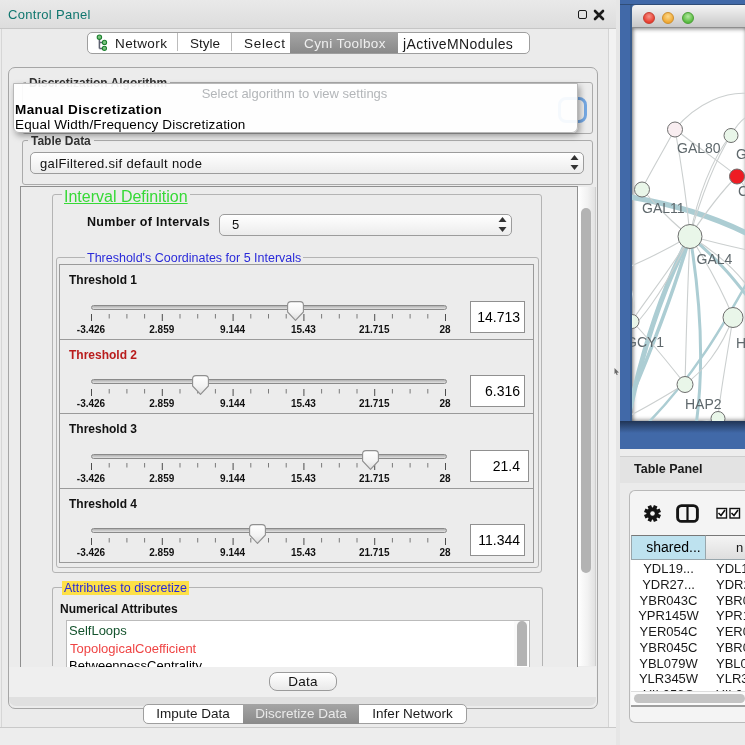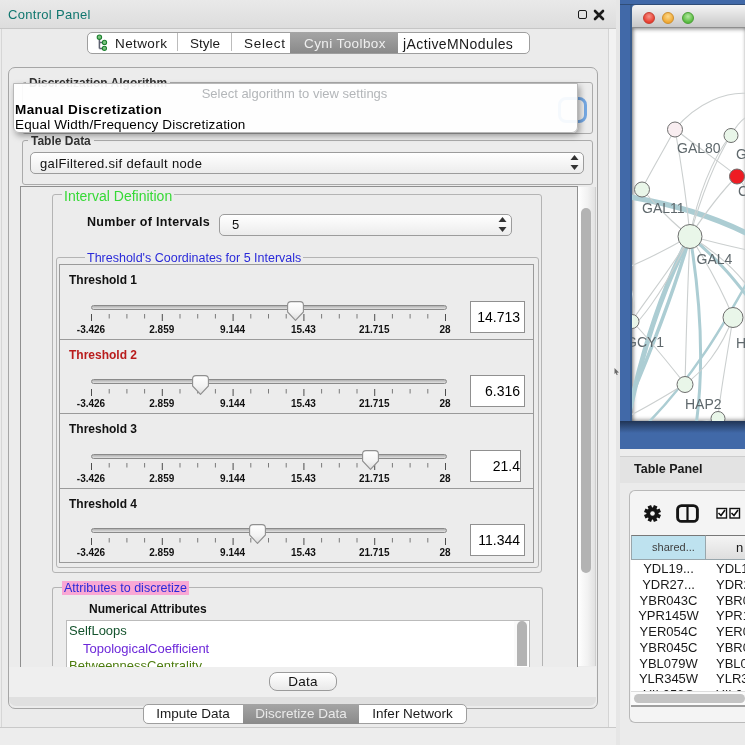--- a/index.html
+++ b/index.html
@@ -53,21 +53,21 @@
   <path d="M5.5 0 L9.5 5 L1.5 5 Z" fill="#333"></path>
   <path d="M5.5 15 L9.5 10 L1.5 10 Z" fill="#333"></path>
 </svg>
 
 <div class="abs" style="left:20px;top:186px;width:556px;height:480px;border:1px solid #8f8f8f;background:#ececec;"></div>
 
 <div class="abs" style="left:578px;top:187px;width:17px;height:479px;background:linear-gradient(to right,#ffffff,#f2f2f2 55%,#e2e2e2);border-right:1px solid #cfcfcf;"></div>
 <div class="abs" style="left:581px;top:208px;width:10px;height:365px;background:#b3b3b3;border-radius:5px;"></div>
 
 <div class="abs" style="left:52px;top:194px;width:488px;height:377px;border:1px solid #b4b4b4;border-radius:3px;"></div>
-<div class="abs" style="left:62px;top:188px;font-size:14px;color:#36d936;background:#ececec;padding:0 2px;">Interval Definition</div>
+<div class="abs" style="left:62px;top:188px;font-size:16px;color:#36d936;background:#ececec;padding:0 2px;text-decoration:underline;">Interval Definition</div>
 
 <div class="abs b" style="left:87px;top:215px;font-size:12.5px;letter-spacing:0.3px;color:#111;">Number of Intervals</div>
 <div class="abs" style="left:219px;top:214px;width:291px;height:20px;background:linear-gradient(#ffffff,#ececec);border:1px solid #9c9c9c;border-radius:5px;"></div>
 <div class="abs" style="left:232px;top:217px;font-size:13px;color:#111;">5</div>
 <svg class="abs" style="left:497px;top:217px;" width="11" height="15" viewBox="0 0 11 15">
   <path d="M5.5 0 L9.5 5 L1.5 5 Z" fill="#333"></path>
   <path d="M5.5 15 L9.5 10 L1.5 10 Z" fill="#333"></path>
 </svg>
 
 <div class="abs" style="left:56px;top:257px;width:481px;height:309px;border:1px solid #b4b4b4;border-radius:3px;"></div>
@@ -194,21 +194,21 @@
 <svg class="abs" style="left:362.1px;top:449.5px;" width="17" height="20" viewBox="0 0 17 20">
 <defs>
       <linearGradient id="thg2" x1="0" y1="0" x2="0" y2="1">
         <stop offset="0" stop-color="#ffffff"></stop>
         <stop offset="0.6" stop-color="#f2f2f2"></stop>
         <stop offset="1" stop-color="#dcdcdc"></stop>
       </linearGradient>
     </defs>
 <path d="M4 0.6 L13 0.6 Q16.4 0.6 16.4 4 L16.4 11 L8.5 19.4 L0.6 11 L0.6 4 Q0.6 0.6 4 0.6 Z" fill="url(#thg2)" stroke="#8f8f8f" stroke-width="1.1"></path>
 </svg>
-<div class="abs" style="left:470px;top:449.5px;width:49px;height:30px;background:#fff;border:1.5px solid #909090;font-size:14px;color:#000;text-align:right;line-height:30px;padding-right:0;">21.4</div>
+<div class="abs" style="left:470px;top:449.5px;width:49px;height:30px;background:#fff;border:1.5px solid #909090;font-size:14px;color:#000;text-align:right;line-height:30px;padding-right:8px;">21.4</div>
 <div class="abs" style="left:59px;top:487.5px;width:473px;height:73.5px;border:1px solid #9a9a9a;"></div>
 <div class="abs b" style="left:69px;top:496.5px;font-size:12px;color:#111;">Threshold 4</div>
 <div class="abs" style="left:91.0px;top:528.0px;width:354.0px;height:3px;background:linear-gradient(#b0b0b0,#e2e2e2);border:1px solid #8a8a8a;border-radius:3px;"></div>
 <svg class="abs" style="left:91.0px;top:537.5px;" width="356" height="8" viewBox="0 0 356 8">
     <rect x="0.00" y="0" width="1" height="7" fill="#4d4d4d"></rect>
     <rect x="17.70" y="0" width="1" height="4.5" fill="#7a7a7a"></rect>
     <rect x="35.40" y="0" width="1" height="4.5" fill="#7a7a7a"></rect>
     <rect x="53.10" y="0" width="1" height="4.5" fill="#7a7a7a"></rect>
     <rect x="70.80" y="0" width="1" height="7" fill="#4d4d4d"></rect>
     <rect x="88.50" y="0" width="1" height="4.5" fill="#7a7a7a"></rect>
@@ -240,26 +240,26 @@
         <stop offset="0" stop-color="#ffffff"></stop>
         <stop offset="0.6" stop-color="#f2f2f2"></stop>
         <stop offset="1" stop-color="#dcdcdc"></stop>
       </linearGradient>
     </defs>
 <path d="M4 0.6 L13 0.6 Q16.4 0.6 16.4 4 L16.4 11 L8.5 19.4 L0.6 11 L0.6 4 Q0.6 0.6 4 0.6 Z" fill="url(#thg3)" stroke="#8f8f8f" stroke-width="1.1"></path>
 </svg>
 <div class="abs" style="left:470px;top:523.5px;width:49px;height:30px;background:#fff;border:1.5px solid #909090;font-size:14px;color:#000;text-align:right;line-height:30px;padding-right:4px;">11.344</div>
 
 <div class="abs" style="left:52px;top:587px;width:489px;height:78px;border:1px solid #b4b4b4;border-top-left-radius:3px;border-top-right-radius:3px;border-bottom:none;"></div>
-<div class="abs" style="left:62px;top:581px;font-size:12.5px;color:#2a2ad9;background:#f9a8d4;padding:0 2px;">Attributes to discretize</div>
-<div class="abs b" style="left:60px;top:602px;font-size:12px;color:#111;margin-left:29px;">Numerical Attributes</div>
+<div class="abs" style="left:62px;top:581px;font-size:12.5px;color:#2a2ad9;background:#fde047;padding:0 2px;">Attributes to discretize</div>
+<div class="abs b" style="left:60px;top:602px;font-size:12px;color:#111;">Numerical Attributes</div>
 <div class="abs" style="left:66px;top:620px;width:462px;height:46px;background:#fff;border:1px solid #bbb;border-bottom:none;overflow:hidden;">
   <div class="abs" style="left:2px;top:2px;font-size:13px;color:#14532d;">SelfLoops</div>
-  <div class="abs" style="left:16px;top:20px;font-size:13px;color:#6d28d9;">TopologicalCoefficient</div>
-  <div class="abs" style="left:2px;top:37px;font-size:13px;color:#4d7c0f;">BetweennessCentrality</div>
+  <div class="abs" style="left:3px;top:20px;font-size:13px;color:#ef4444;">TopologicalCoefficient</div>
+  <div class="abs" style="left:2px;top:37px;font-size:13px;color:#000000;">BetweennessCentrality</div>
 </div>
 <div class="abs" style="left:514px;top:621px;width:14px;height:45px;background:#fafafa;"></div>
 <div class="abs" style="left:517px;top:621px;width:10px;height:45px;background:#b3b3b3;border-radius:5px 5px 0 0;"></div>
 
 <div class="abs" style="left:9px;top:667px;width:587px;height:30px;background:#efefef;"></div>
 <div class="abs" style="left:9px;top:697px;width:587px;height:9px;background:#e0e0e0;border-radius:0 0 7px 7px;"></div>
 
 <div class="abs" style="left:269px;top:672px;width:66px;height:17px;background:linear-gradient(#ffffff,#e9e9e9);border:1px solid #9b9b9b;border-radius:8px;text-align:center;font-size:13.5px;letter-spacing:0.3px;color:#111;line-height:17px;">Data</div>
 
 <div class="abs" style="left:143px;top:704px;width:322px;height:18px;background:#fff;border:1px solid #9e9e9e;border-radius:5px;"></div>
@@ -357,21 +357,21 @@
   <rect x="1.6" y="1.6" width="19.8" height="15.8" rx="4" fill="none" stroke="#141414" stroke-width="2.9"></rect>
   <line x1="11.5" y1="2" x2="11.5" y2="17" stroke="#111" stroke-width="2.2"></line>
 </svg>
 <svg class="abs" style="left:716px;top:507px;" width="26" height="12" viewBox="0 0 26 12">
   <rect x="1" y="1.5" width="9.5" height="9.5" fill="#fff" stroke="#111" stroke-width="1.4"></rect>
     <path d="M 2.5 6 L 5 8.5 L 9 3" stroke="#111" stroke-width="1.6" fill="none"></path>
     <rect x="14" y="1.5" width="9.5" height="9.5" fill="#fff" stroke="#111" stroke-width="1.4"></rect>
     <path d="M 15.5 6 L 18 8.5 L 22 3" stroke="#111" stroke-width="1.6" fill="none"></path>
 </svg>
 
-<div class="abs" style="left:631px;top:535px;width:63px;height:23px;padding-left:10px;background:#bee2ef;border:1px solid #98a6ac;border-top-color:#787878;font-size:11px;color:#404040;text-align:center;line-height:23px;">shared...</div>
+<div class="abs" style="left:631px;top:535px;width:63px;height:23px;padding-left:10px;background:#bee2ef;border:1px solid #98a6ac;border-top-color:#787878;font-size:14px;color:#000000;text-align:center;line-height:23px;">shared...</div>
 <div class="abs" style="left:706px;top:535px;width:39px;height:23px;background:linear-gradient(#f4f4f4,#dedede);border-top:1px solid #787878;border-bottom:1px solid #98a6ac;font-size:13px;color:#1a1a1a;line-height:23px;padding-left:30px;">n</div>
 <div class="abs" style="left:631px;top:560px;width:114px;height:131px;background:#fff;overflow:hidden;" id="tablerows">
 <div class="abs" style="left:0;top:1.0px;width:75px;text-align:center;font-size:13px;color:#1a1a1a;">YDL19...</div>
 <div class="abs" style="left:85px;top:1.0px;font-size:13px;color:#1a1a1a;">YDL1</div>
 <div class="abs" style="left:0;top:16.8px;width:75px;text-align:center;font-size:13px;color:#1a1a1a;">YDR27...</div>
 <div class="abs" style="left:85px;top:16.8px;font-size:13px;color:#1a1a1a;">YDR2</div>
 <div class="abs" style="left:0;top:32.5px;width:75px;text-align:center;font-size:13px;color:#1a1a1a;">YBR043C</div>
 <div class="abs" style="left:85px;top:32.5px;font-size:13px;color:#1a1a1a;">YBR0</div>
 <div class="abs" style="left:0;top:48.2px;width:75px;text-align:center;font-size:13px;color:#1a1a1a;">YPR145W</div>
 <div class="abs" style="left:85px;top:48.2px;font-size:13px;color:#1a1a1a;">YPR1</div>

